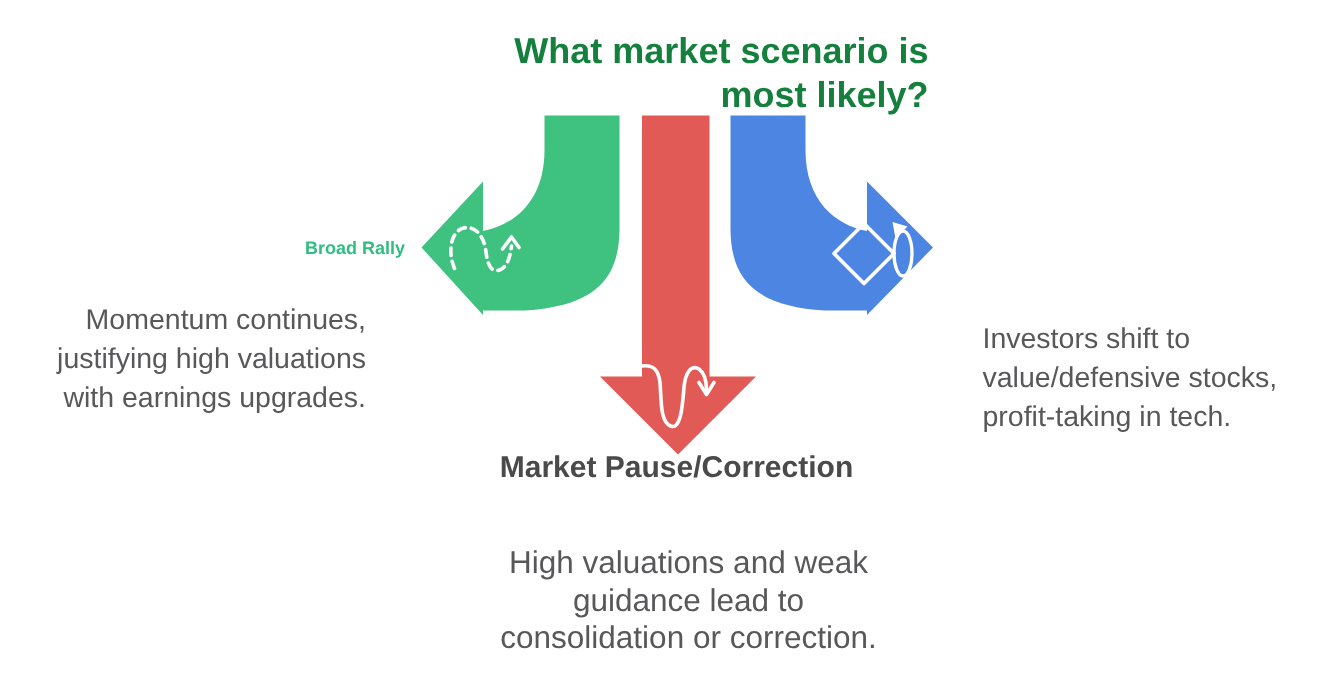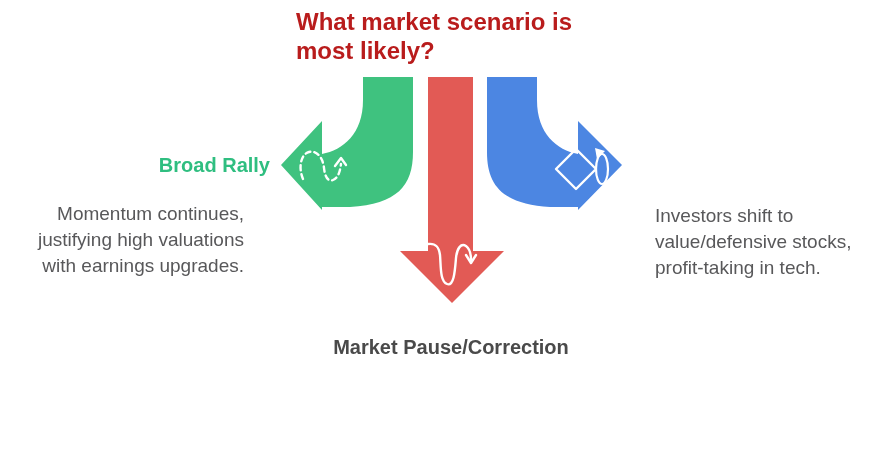--- a/index.html
+++ b/index.html
@@ -5,40 +5,40 @@
   html,body{margin:0;padding:0;background:#ffffff;}
   .canvas{
     position:relative;
     width:885px;height:449px;
     background:#ffffff;
     font-family:"Liberation Sans","DejaVu Sans",sans-serif;
     overflow:hidden;
   }
   .title{
     position:absolute;top:3px;left:292px;width:310px;
-    margin:4px;text-align:left;
+    margin:17px;text-align:right;
     font-size:24px;line-height:29px;font-weight:bold;
-    color:#b91c1c;white-space:pre-line;
+    color:#15803d;white-space:pre-line;
   }
   .arrows{position:absolute;left:0;top:0;}
   .scenario-label{
     position:absolute;margin:0;
-    font-size:20px;line-height:24px;font-weight:bold;
+    font-size:12px;line-height:24px;font-weight:bold;
     white-space:pre-line;
   }
   .label-green{top:153px;right:615px;text-align:right;color:#2fbe80;}
   .label-blue{top:153px;left:645px;text-align:left;color:#4c86e2;}
-  .label-dark{top:335px;left:151px;width:600px;text-align:center;color:#4a4a4a;font-size:20px;}
+  .label-dark{top:300px;left:151px;width:600px;text-align:center;color:#4a4a4a;font-size:20px;}
   .scenario-desc{
     position:absolute;margin:12px;
     font-size:19px;line-height:26px;font-weight:normal;
     color:#58585a;white-space:pre-line;
   }
   .desc-left{top:189px;right:629px;text-align:right;}
-  .desc-right{top:191px;left:643px;text-align:left;}
+  .desc-right{top:202px;left:643px;text-align:left;}
   .desc-bottom{top:351px;left:147px;width:600px;text-align:center;font-size:21px;line-height:25px;}
 </style>
 </head>
 <body>
 
 <div class="canvas">
 
   <h1 class="title">What market scenario is
 most likely?</h1>
 
@@ -79,14 +79,17 @@
   <p class="scenario-label label-green">Broad Rally</p>
   <p class="scenario-desc desc-left">Momentum continues,
 justifying high valuations
 with earnings upgrades.</p>
 
   <p class="scenario-desc desc-right">Investors shift to
 value/defensive stocks,
 profit-taking in tech.</p>
 
   <p class="scenario-label label-dark">Market Pause/Correction</p>
+  <p class="scenario-desc desc-bottom">High valuations and weak
+guidance lead to
+consolidation or correction.</p>
 
 </div>
 
 </body></html>

